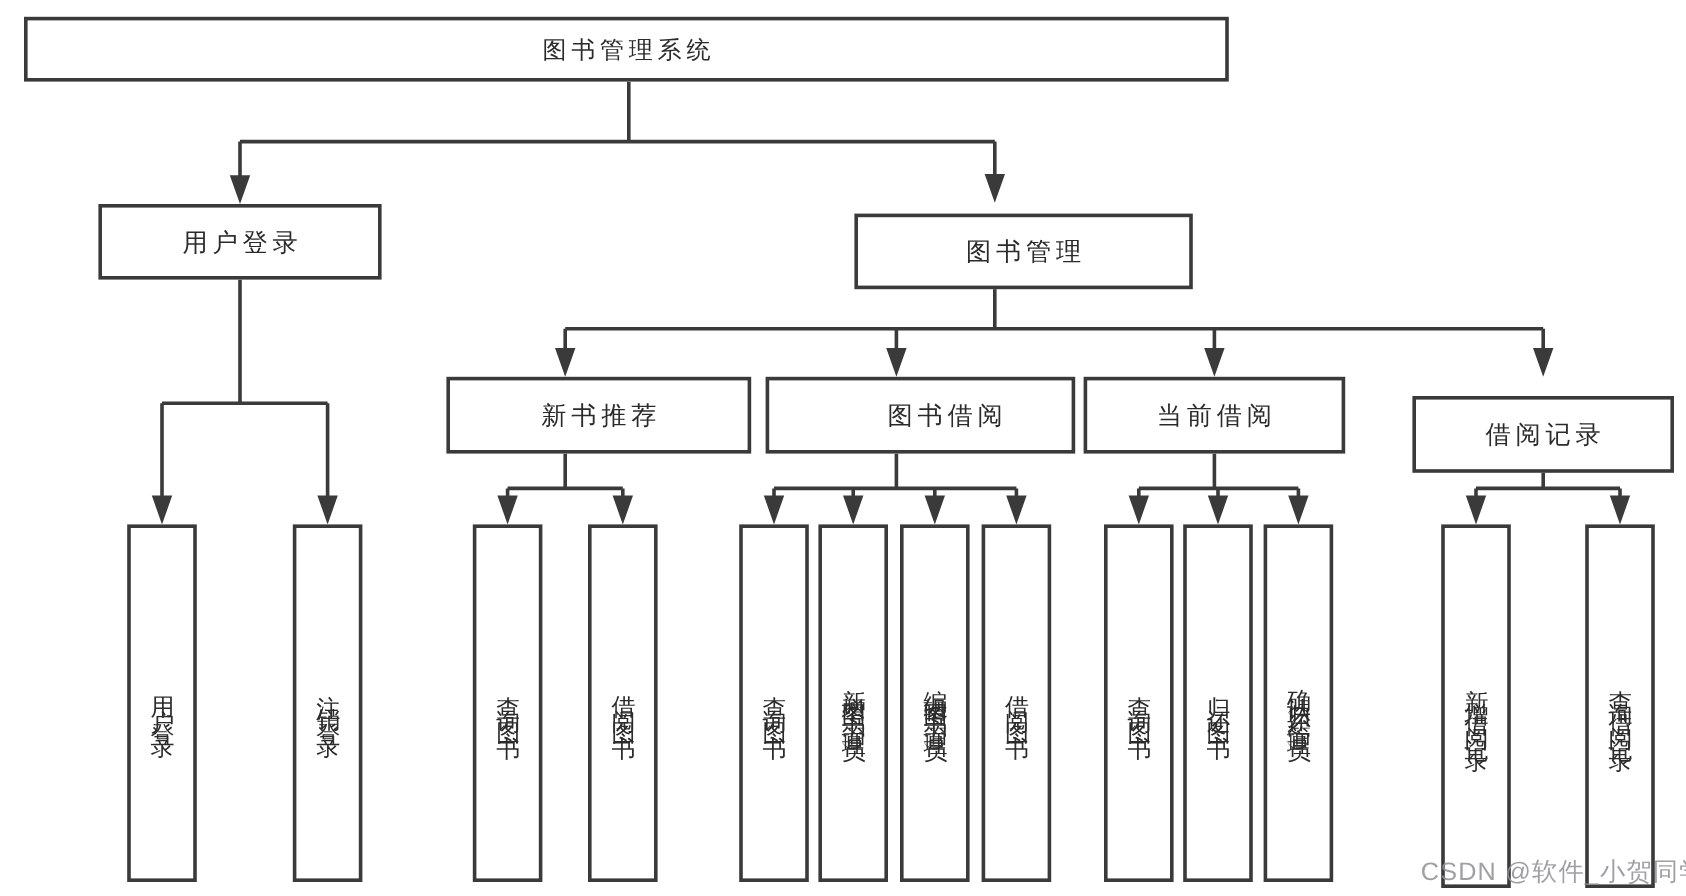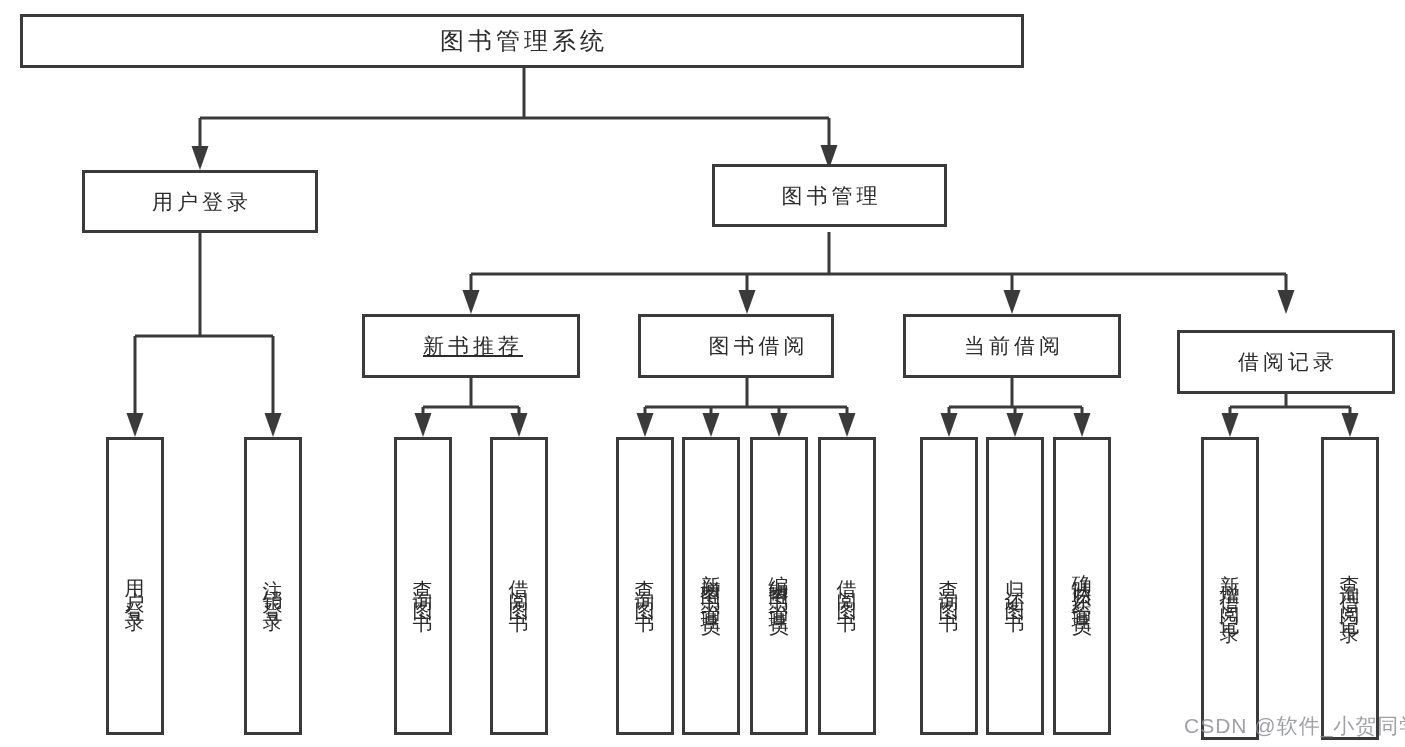--- a/index.html
+++ b/index.html
@@ -15,21 +15,21 @@
     box-sizing:border-box;
     border:3px solid #3a3a3a;
     background:#fff;
     display:flex;
     align-items:center;
     justify-content:center;
     color:#2b2b2b;
     z-index:2;
   }
   .hbox{font-size:21px;letter-spacing:4px;text-indent:4px;}
-  .root{font-size:24px;}
+  .root{font-size:20px;}
   .vbox{top:437px;width:58px;height:298px;}
   .vbox.tall{height:303px;}
   .vtext{
     writing-mode:vertical-lr;
     text-orientation:mixed;
     font-size:20px;
     color:#2b2b2b;
     line-height:1;
   }
   .v4{letter-spacing:11px;}
@@ -96,28 +96,28 @@
     <polygon points="1341.5,413 1358.5,413 1350,437"></polygon>
   </svg>
 
   <div class="box hbox root" style="left:20px;top:14px;width:1004px;height:54px;">
     <span>图书管理系统</span>
   </div>
 
   <div class="box hbox" style="left:82px;top:170px;width:236px;height:63px;">
     <span>用户登录</span>
   </div>
-  <div class="box hbox" style="left:712px;top:164px;width:235px;height:63px;">
+  <div class="box hbox" style="left:712px;top:178px;width:282px;height:63px;">
     <span>图书管理</span>
   </div>
 
-  <div class="box hbox" style="left:362px;top:314px;width:218px;height:64px;text-decoration:underline;">
+  <div class="box hbox" style="left:372px;top:314px;width:254px;height:64px;">
     <span>新书推荐</span>
   </div>
-  <div class="box hbox" style="left:638px;top:314px;width:196px;height:64px;padding-left:41px;">
+  <div class="box hbox" style="left:638px;top:314px;width:258px;height:64px;padding-left:41px;">
     <span>图书借阅</span>
   </div>
   <div class="box hbox" style="left:903px;top:314px;width:218px;height:64px;justify-content:center;">
     <span>当前借阅</span>
   </div>
   <div class="box hbox" style="left:1177px;top:330px;width:218px;height:64px;">
     <span>借阅记录</span>
   </div>
 
   <div class="box vbox" style="left:106px;">

